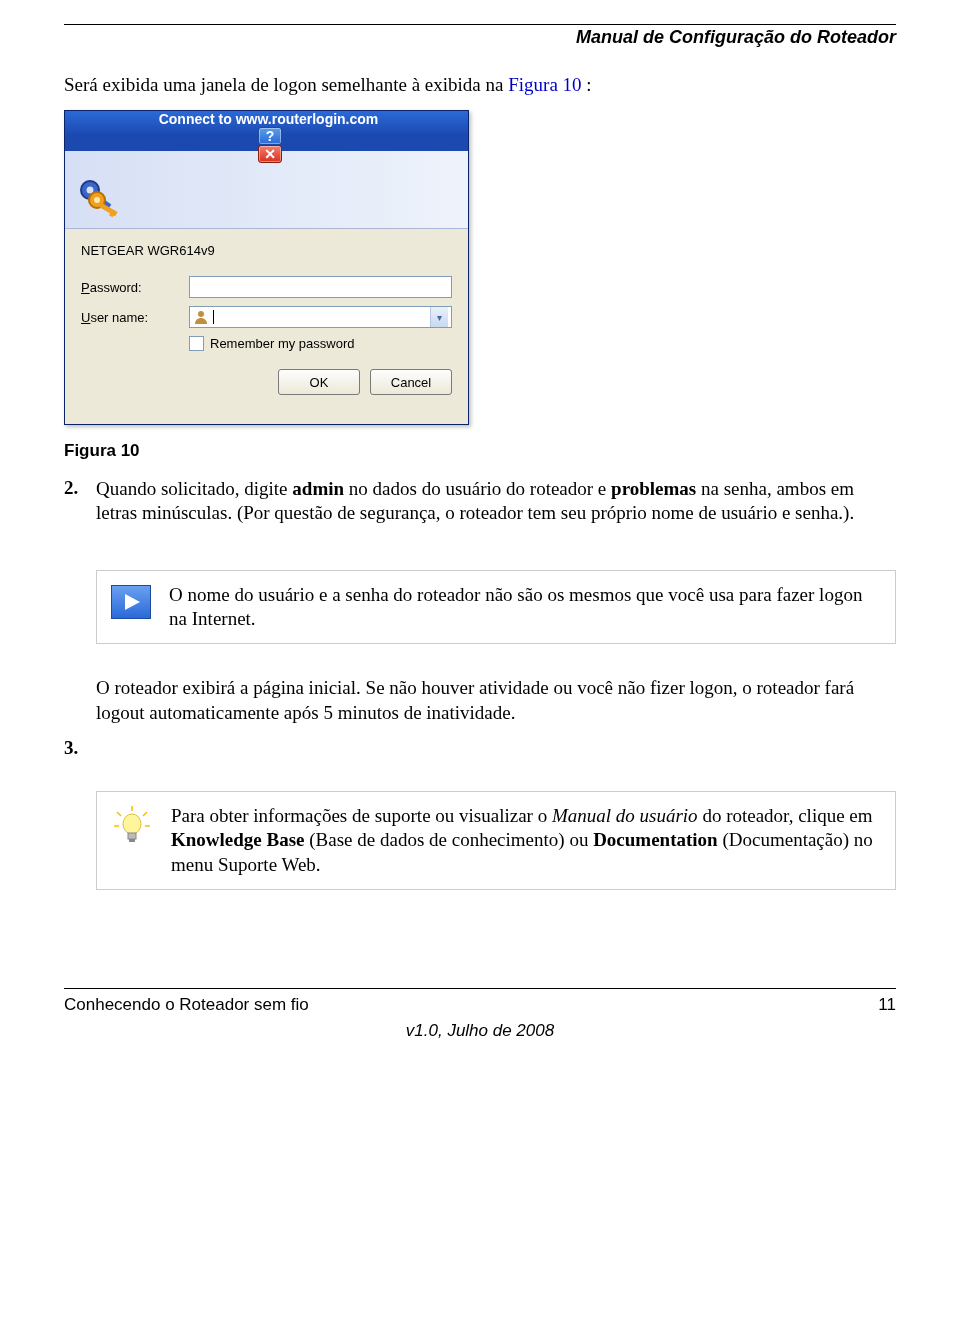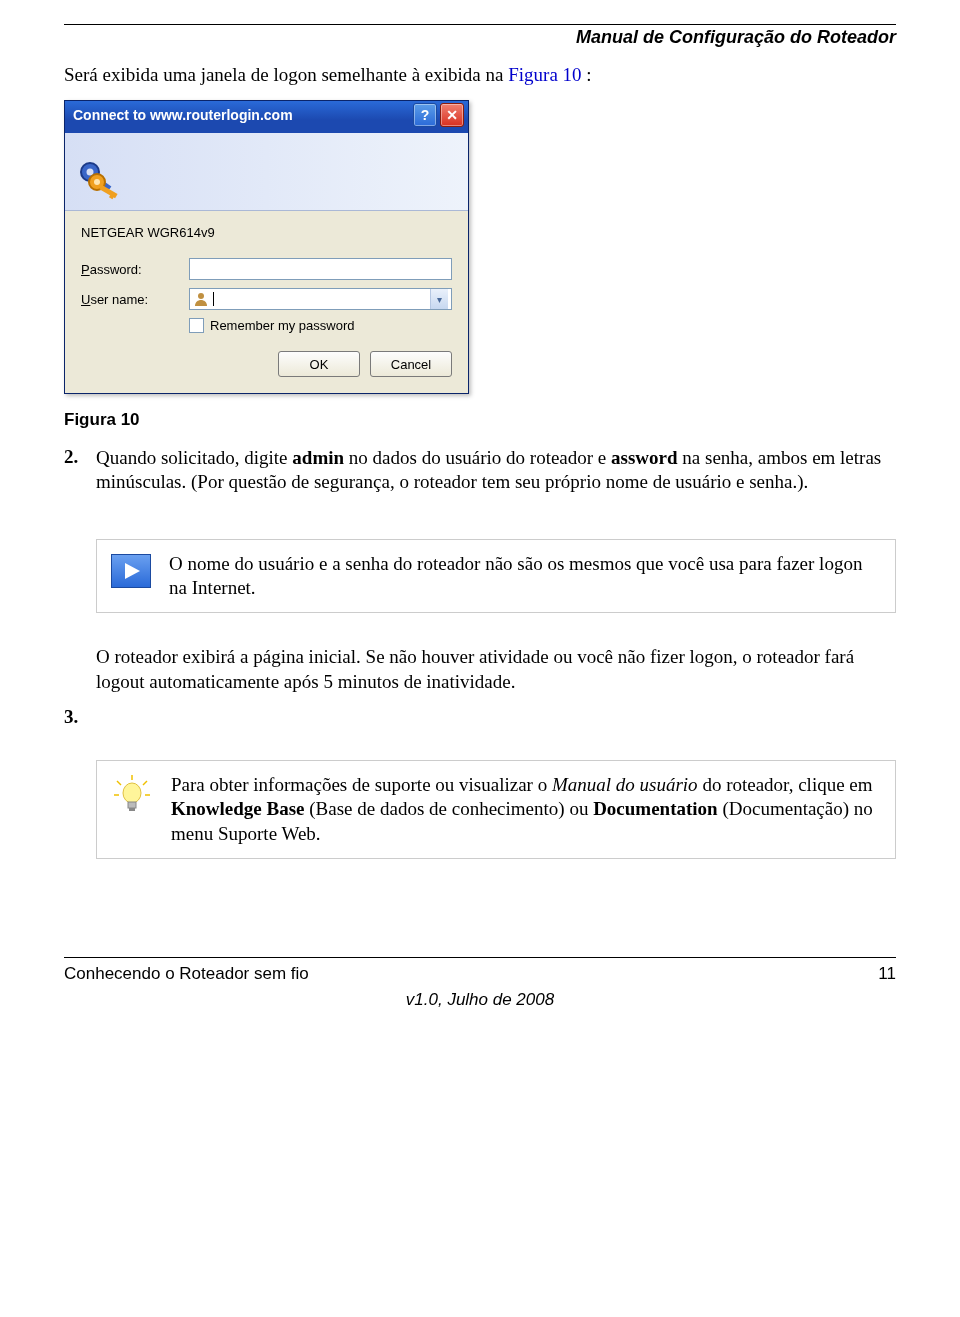--- a/index.html
+++ b/index.html
@@ -18,42 +18,43 @@
   .hdr-line {
     border-top: 1px solid #000;
     margin-bottom: 2px;
   }
   .hdr-title {
     font-family: Arial, Helvetica, sans-serif;
     font-style: italic;
     font-weight: bold;
     text-align: right;
     font-size: 18px;
-    margin-bottom: 16px;
+    margin-bottom: 26px;
   }
   .intro {
     margin-bottom: 14px;
   }
   .link-blue { color: #0000cc; }
   .dialog {
     width: 403px;
     border: 1px solid #0a246a;
     box-shadow: 2px 2px 4px rgba(0,0,0,0.25);
     font-family: Tahoma, Arial, sans-serif;
     font-size: 13px;
     background: #ece9d8;
     margin-bottom: 16px;
   }
   .titlebar {
     background: linear-gradient(#2a6ad8, #1c49b0 60%, #1c49b0);
     color: #fff;
     height: 28px;
     display: flex;
     align-items: center;
-    padding: 0 4px 4px 8px;
+    padding: 0 4px 12px 8px;
+    flex-direction: column;
   }
   .titlebar-text { font-weight: bold; font-size: 14px; flex: 1; }
   .titlebar-btn {
     width: 22px; height: 22px;
     margin-left: 3px;
     border-radius: 3px;
     display: flex; align-items: center; justify-content: center;
     font-weight: bold;
     font-size: 14px;
     box-shadow: inset 0 0 0 1px rgba(255,255,255,0.4);
@@ -64,21 +65,21 @@
     background: linear-gradient(90deg, #d6dff5, #eef3fb);
     border-bottom: 1px solid #aab8d6;
     height: 78px;
     display: flex;
     align-items: flex-end;
     padding: 6px 10px 8px 10px;
     box-sizing: border-box;
   }
   .keys-ico { width: 50px; height: 50px; margin-right: 6px; position: relative;}
   .keys-ico svg { width: 50px; height: 50px;}
-  .dlg-body { padding: 14px 16px 16px 16px; }
+  .dlg-body { padding: 14px 16px 29px 16px; }
   .dlg-device { margin-bottom: 18px;}
   .dlg-row { display: flex; align-items: center; margin-bottom: 8px;}
   .dlg-label { width: 108px;}
   .dlg-label .ul { text-decoration: underline;}
   .dlg-field {
     flex: 1;
     height: 22px;
     background: #fff;
     border: 1px solid #7f9db9;
     display: flex;
@@ -224,21 +225,21 @@
         <div class="dlg-btn">Cancel</div>
       </div>
     </div>
   </div>
 
   <div class="fig-caption">Figura 10</div>
 
   <div class="numbered">
     <div class="num">2.</div>
     <div class="para">
-      <span>Quando solicitado, digite </span><b>admin</b><span> no dados do usuário do roteador e </span><b>assword</b><span> na senha, ambos em letras minúsculas. (Por questão de segurança, o roteador tem seu próprio nome de usuário e senha.).</span>
+      <span>Quando solicitado, digite </span><b>admin</b><span> no dados do usuário do roteador e </span><b>problemas</b><span> na senha, ambos em letras minúsculas. (Por questão de segurança, o roteador tem seu próprio nome de usuário e senha.).</span>
     </div>
   </div>
 
   <div class="callout indent">
     <div class="arrow-icon"></div>
     <div style="line-height:1.28;">O nome do usuário e a senha do roteador não são os mesmos que você usa para fazer logon na Internet.</div>
   </div>
 
   <div class="para indent">O roteador exibirá a página inicial. Se não houver atividade ou você não fizer logon, o roteador fará logout automaticamente após 5 minutos de inatividade.</div>
 

